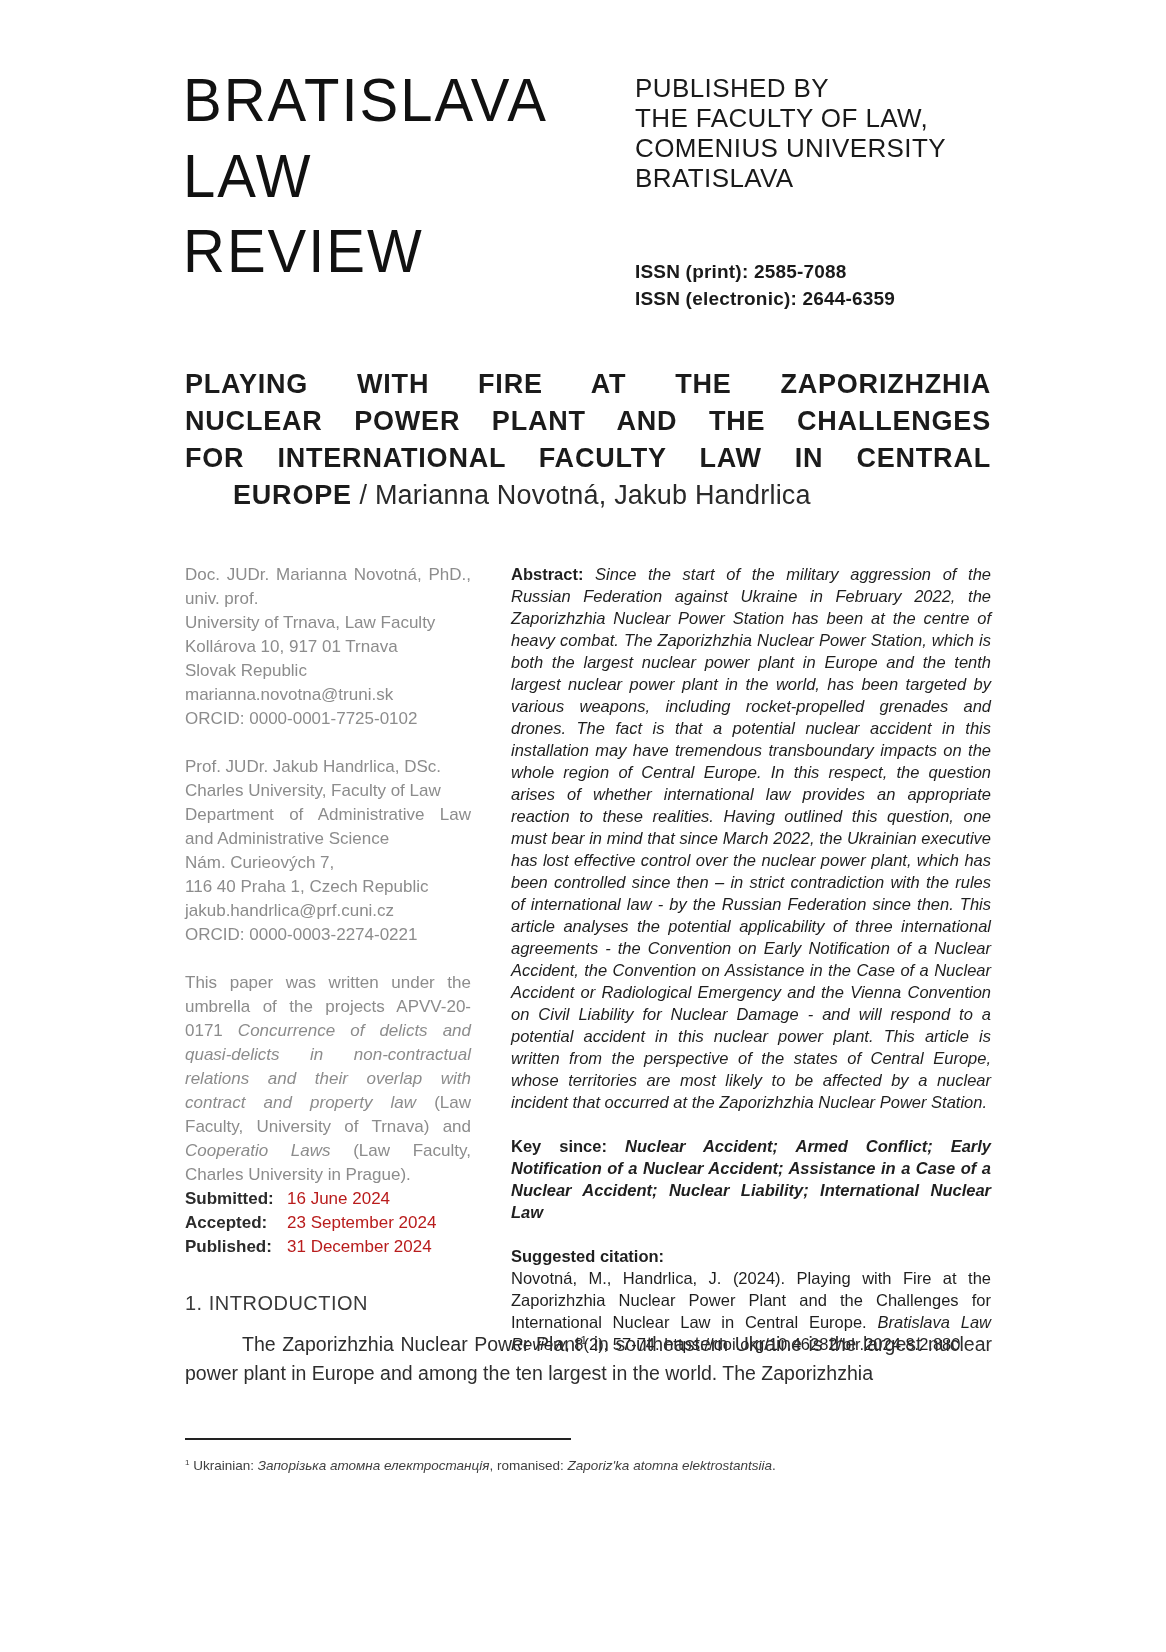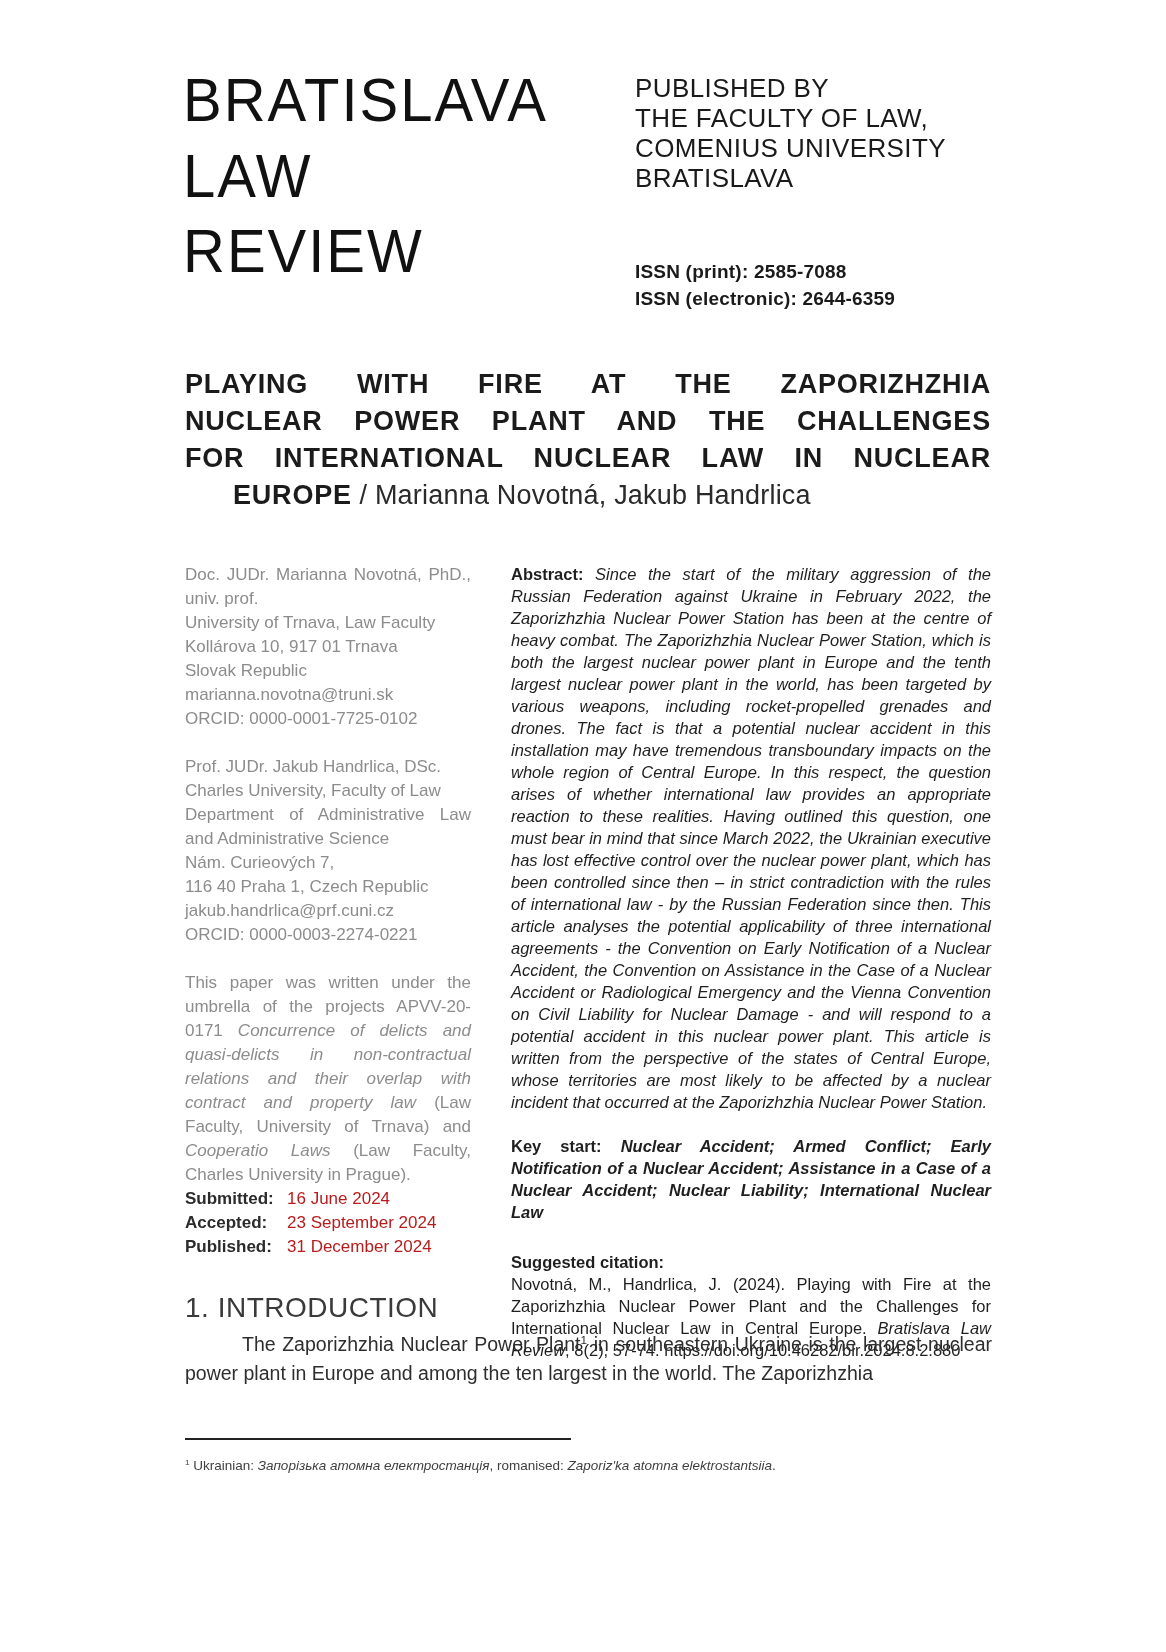--- a/index.html
+++ b/index.html
@@ -113,31 +113,31 @@
 
   
   .abstract { text-align: justify; }
   .abstract .label { font-weight: 700; font-style: normal; }
   .abstract .body { font-style: italic; }
 
   .keywords { margin-top: 22px; text-align: justify; font-weight: 700; }
   .keywords .label { font-style: normal; }
   .keywords .body { font-style: italic; }
 
-  .citation { margin-top: 28px; }
+  .citation { margin-top: 22px; }
   .citation .label { font-weight: 700; }
   .citation .body { text-align: justify; }
   .citation .journal { font-style: italic; }
 
   
   .intro-heading {
     position: absolute;
     left: 185px;
     top: 1292px;
-    font-size: 28px;
+    font-size: 20px;
     letter-spacing: 0.5px;
     color: #3a3a3a;
   }
   .intro-para {
     position: absolute;
     left: 185px;
     top: 1330px;
     width: 807px;
     font-size: 19.5px;
     line-height: 29px;
@@ -189,21 +189,21 @@
   </div>
 
   <div class="issn">
     <div>ISSN (print): 2585-7088</div>
     <div>ISSN (electronic): 2644-6359</div>
   </div>
 
   <div class="article-title">
     <div class="title-line">PLAYING WITH FIRE AT THE ZAPORIZHZHIA</div>
     <div class="title-line">NUCLEAR POWER PLANT AND THE CHALLENGES</div>
-    <div class="title-line">FOR INTERNATIONAL NUCLEAR LAW IN NUCLEAR</div>
+    <div class="title-line">FOR INTERNATIONAL FACULTY LAW IN CENTRAL</div>
     <div class="title-last-line"><span>EUROPE</span><span class="title-authors"> / Marianna Novotná, Jakub Handrlica</span></div>
   </div>
 
   <div class="columns">
 
     <div class="col-left">
 
       <div class="author-block">
         <div class="jpara">Doc. JUDr. Marianna Novotná, PhD., univ. prof.</div>
         <div>University of Trnava, Law Faculty</div>
@@ -238,21 +238,21 @@
           <span class="date-label">Published:</span>
           <span class="date-value">31 December 2024</span>
         </div>
       </div>
     </div>
 
     <div class="col-right">
 
       <div class="abstract"><span class="label">Abstract:</span><span> </span><span class="body">Since the start of the military aggression of the Russian Federation against Ukraine in February 2022, the Zaporizhzhia Nuclear Power Station has been at the centre of heavy combat. The Zaporizhzhia Nuclear Power Station, which is both the largest nuclear power plant in Europe and the tenth largest nuclear power plant in the world, has been targeted by various weapons, including rocket-propelled grenades and drones. The fact is that a potential nuclear accident in this installation may have tremendous transboundary impacts on the whole region of Central Europe. In this respect, the question arises of whether international law provides an appropriate reaction to these realities. Having outlined this question, one must bear in mind that since March 2022, the Ukrainian executive has lost effective control over the nuclear power plant, which has been controlled since then – in strict contradiction with the rules of international law - by the Russian Federation since then. This article analyses the potential applicability of three international agreements - the Convention on Early Notification of a Nuclear Accident, the Convention on Assistance in the Case of a Nuclear Accident or Radiological Emergency and the Vienna Convention on Civil Liability for Nuclear Damage - and will respond to a potential accident in this nuclear power plant. This article is written from the perspective of the states of Central Europe, whose territories are most likely to be affected by a nuclear incident that occurred at the Zaporizhzhia Nuclear Power Station.</span></div>
 
-      <div class="keywords"><span class="label">Key start:</span><span> </span><span class="body">Nuclear Accident; Armed Conflict; Early Notification of a Nuclear Accident; Assistance in a Case of a Nuclear Accident; Nuclear Liability; International Nuclear Law</span></div>
+      <div class="keywords"><span class="label">Key since:</span><span> </span><span class="body">Nuclear Accident; Armed Conflict; Early Notification of a Nuclear Accident; Assistance in a Case of a Nuclear Accident; Nuclear Liability; International Nuclear Law</span></div>
 
       <div class="citation">
         <div class="label">Suggested citation:</div>
         <div class="body"><span>Novotná, M., Handrlica, J. (2024). Playing with Fire at the Zaporizhzhia Nuclear Power Plant and the Challenges for International Nuclear Law in Central Europe. </span><span class="journal">Bratislava Law Review</span><span>, 8(2), 57-74. https://doi.org/10.46282/blr.2024.8.2.880</span></div>
       </div>
     </div>
   </div>
 
   <div class="intro-heading">1. INTRODUCTION</div>
 

